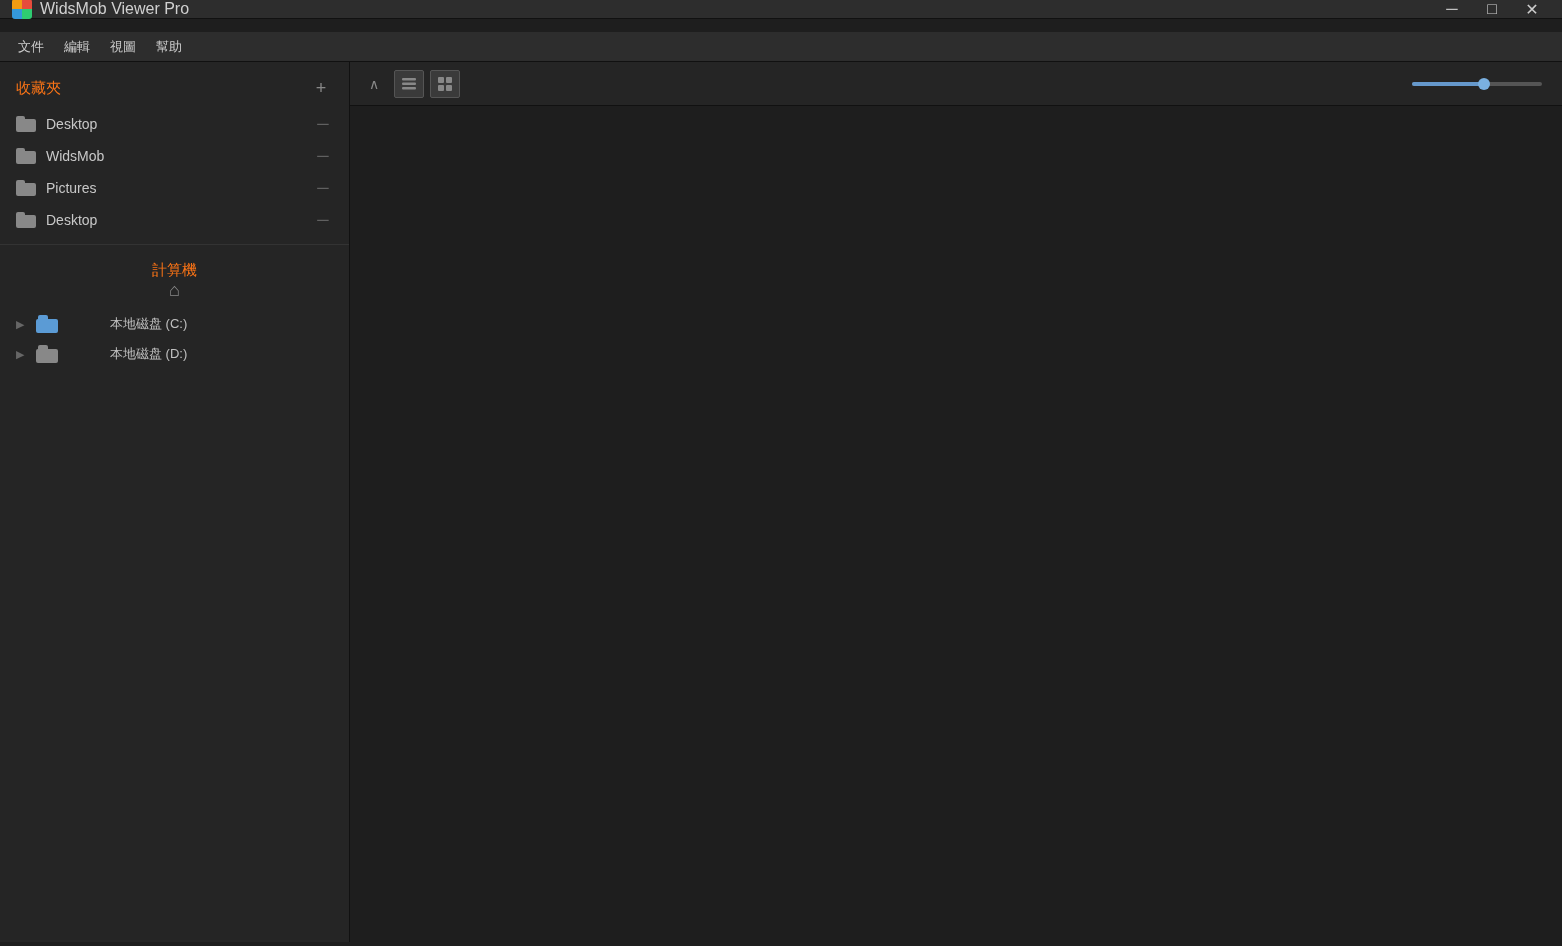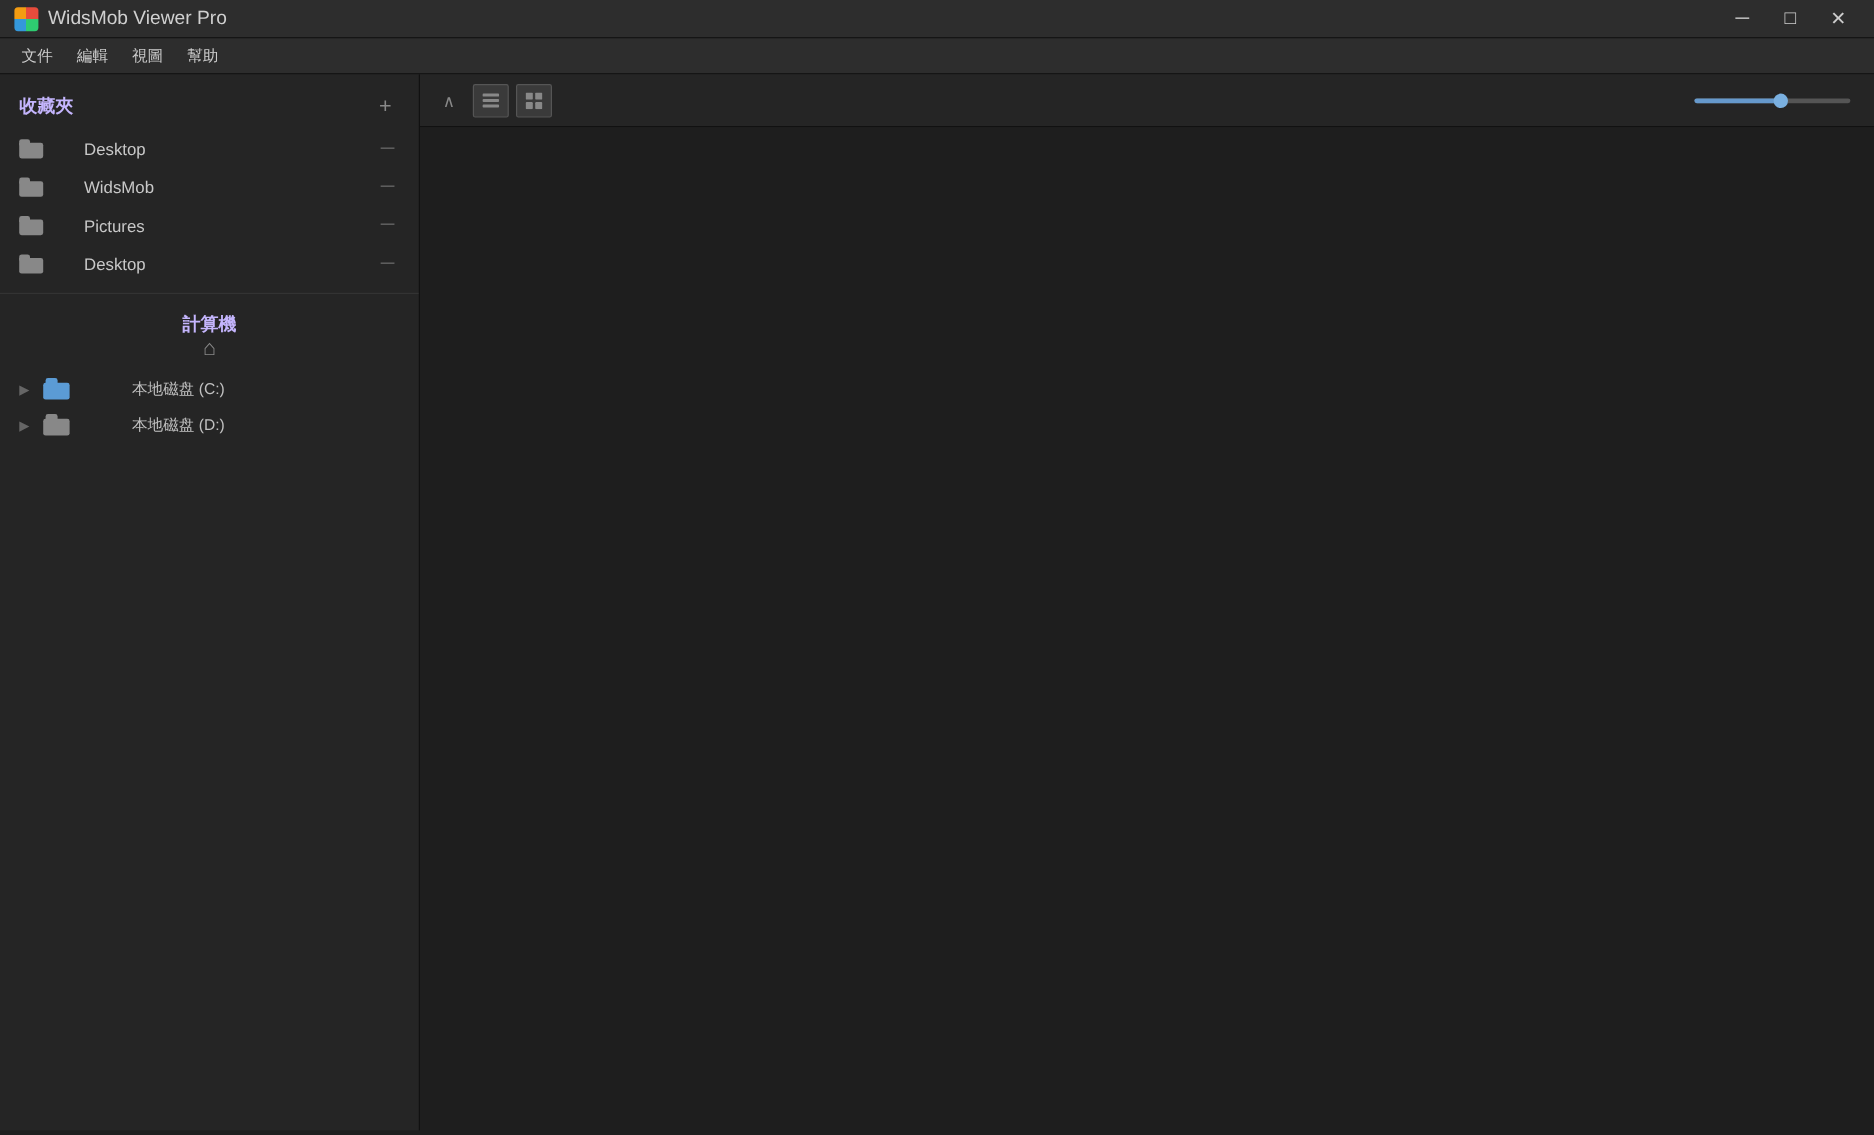--- a/index.html
+++ b/index.html
@@ -9,21 +9,21 @@
       background: #1e1e1e;
       font-family: 'Microsoft JhengHei', 'Microsoft YaHei', sans-serif;
       color: #d0d0d0;
       overflow: hidden;
       user-select: none;
     }
 
     
     #titlebar {
       width: 100%;
-      height: 32px;
+      height: 19px;
       background: #2d2d2d;
       display: flex;
       align-items: center;
       padding: 0 12px;
       border-bottom: 1px solid #111;
     }
     #titlebar-controls {
       display: flex;
       gap: 4px;
     }
@@ -42,20 +42,21 @@
 
     
     #menubar {
       width: 100%;
       height: 30px;
       background: #2d2d2d;
       display: flex;
       align-items: center;
       padding: 0 8px;
       border-bottom: 1px solid #111;
+      margin-top: 13px;
     }
     .menu-item {
       padding: 4px 10px;
       font-size: 13px;
       color: #ccc;
       cursor: pointer;
       border-radius: 3px;
     }
 
     
@@ -79,22 +80,22 @@
 
     
     .section-header {
       display: flex;
       align-items: center;
       justify-content: space-between;
       padding: 14px 16px 8px 16px;
     }
     .section-title {
       font-size: 15px;
-      font-weight: bold;
-      color: #c4b5fd;
+      font-weight: normal;
+      color: #f97316;
     }
     .section-action {
       font-size: 18px;
       color: #888;
       cursor: pointer;
       width: 24px;
       height: 24px;
       display: flex;
       align-items: center;
       justify-content: center;
@@ -136,21 +137,20 @@
       top: 0;
       left: 0;
       width: 9px;
       height: 5px;
       background: #888;
       border-radius: 2px 2px 0 0;
     }
     .sidebar-item-label {
       font-size: 14px;
       color: #c8c8c8;
-      margin-left: 24px;
     }
     .sidebar-item-minus {
       font-size: 16px;
       color: #666;
       cursor: pointer;
       width: 20px;
       height: 20px;
       display: flex;
       align-items: center;
       justify-content: center;

